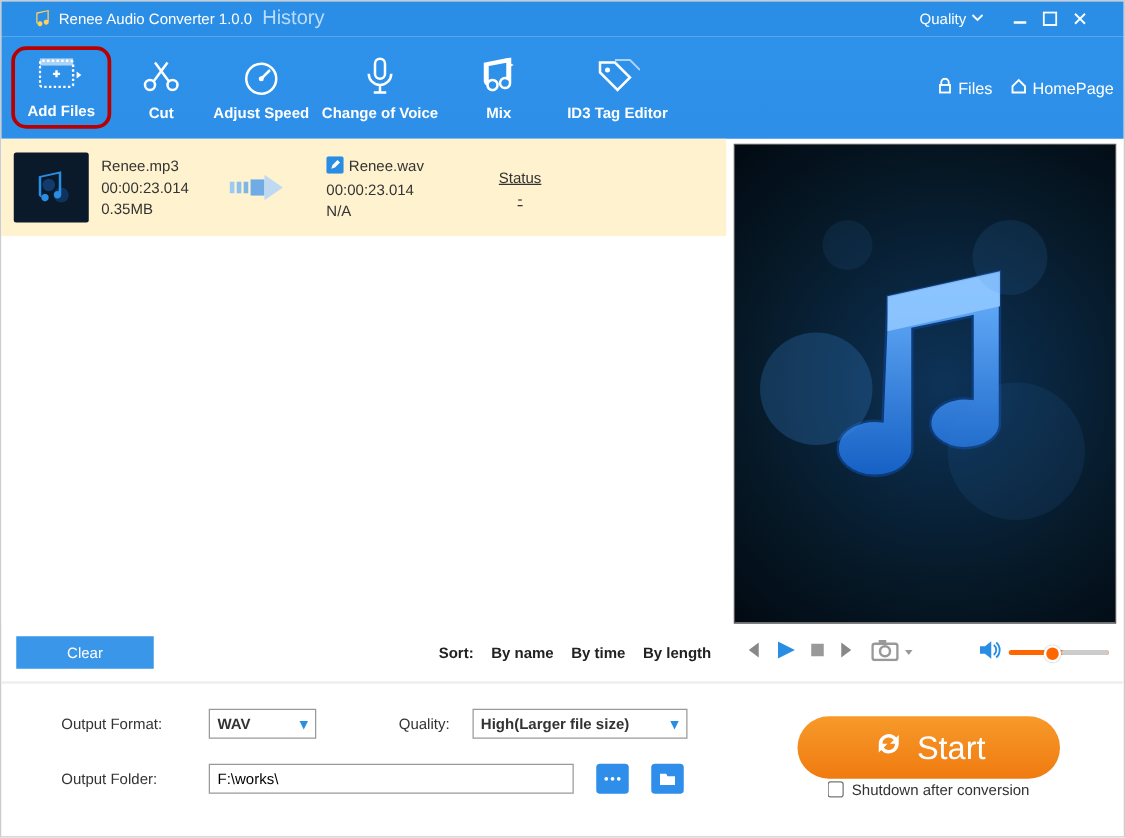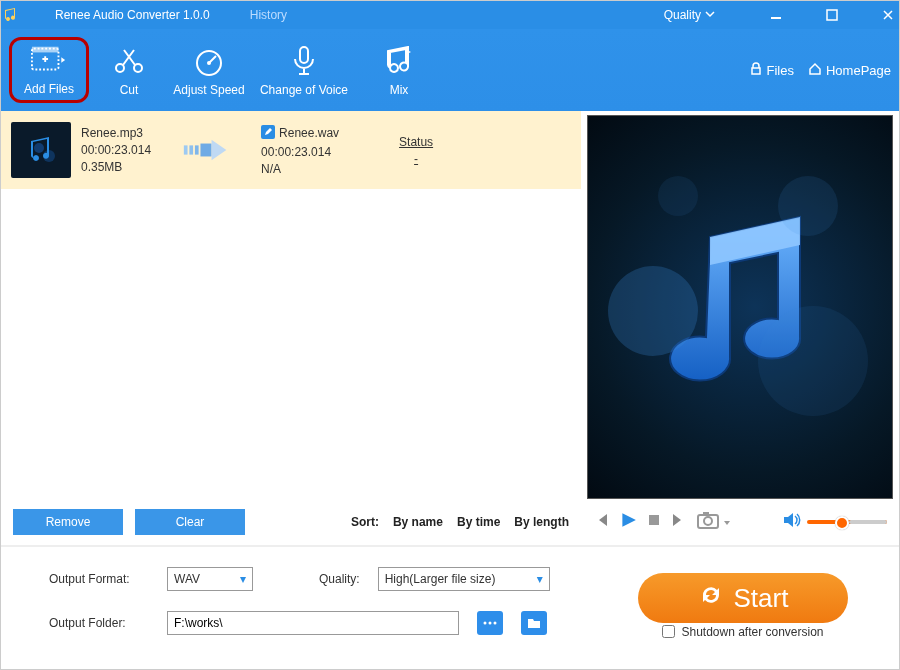--- a/index.html
+++ b/index.html
@@ -1,29 +1,29 @@
 <!DOCTYPE html>
 <html><head>
 <meta charset="utf-8">
 <style>
   * { box-sizing: border-box; margin: 0; padding: 0; font-family: Arial, sans-serif; }
   body { width: 900px; height: 670px; background: #fff; overflow: hidden; position: relative; border: 1px solid #ccc; }
 
   
-  .titlebar { height: 28px; background: linear-gradient(#2a8ee6, #2a8ee6); display: flex; align-items: center; padding: 0 0; color: #fff; font-size: 12px; gap: 32px; }
+  .titlebar { height: 28px; background: linear-gradient(#2a8ee6, #2a8ee6); display: flex; align-items: center; padding: 0 24px; color: #fff; font-size: 12px; }
   .titlebar .logo { width: 16px; height: 16px; margin-right: 6px; }
   .titlebar .title { flex: 0 0 auto; }
-  .titlebar .history { margin-left: 8px; color: #bcdcff; font-size: 12px; font-style: normal; }
+  .titlebar .history { margin-left: 8px; color: #bcdcff; font-size: 16px; font-style: normal; }
   .titlebar .spacer { flex: 1; }
   .titlebar .lang { margin-right: 16px; display: flex; align-items: center; gap: 4px; cursor: pointer; }
   .titlebar .winbtn { width: 22px; height: 18px; display: flex; align-items: center; justify-content: center; cursor: pointer; margin-left: 2px; }
 
   
   .toolbar { height: 82px; background: linear-gradient(#2f92ea, #2d8fe8); display: flex; align-items: center; padding: 0 8px; color: #fff; }
-  .tool { width: 80px; display: flex; flex-direction: column; align-items: center; justify-content: center; font-size: 12px; gap: 4px; cursor: pointer; text-align: center; }
+  .tool { width: 80px; display: flex; flex-direction: column; align-items: center; justify-content: center; font-size: 12px; gap: 4px; cursor: pointer; text-align: center; font-weight: bold; }
   .tool.wide { width: 110px; }
   .tool-icon { width: 36px; height: 36px; display: flex; align-items: center; justify-content: center; }
   .toolbar .right-links { margin-left: auto; display: flex; gap: 14px; align-items: center; font-size: 13px; }
   .right-links .lnk { display: flex; align-items: center; gap: 4px; cursor: pointer; }
 
   .add-files-border { border: 3px solid #b80000; border-radius: 12px; padding: 2px 6px 4px 6px; }
 
   
   .main { display: flex; height: 434px; }
   .file-pane { flex: 1; border-right: 0; display: flex; flex-direction: column; }
@@ -51,21 +51,21 @@
   .slider .rest { position:absolute; right:0; top:0; width:38px; height:4px; background:#ccc; border-radius:2px; }
 
   
   .divider { height: 2px; background:#eee; margin: 0; }
 
   
   .bottom { height: 152px; display:flex; padding: 20px 26px 10px 28px; font-size:12px; color:#333; }
   .settings { flex:1; display:flex; flex-direction:column; gap:20px;margin-left:20px; }
   .setting-row { display:flex; align-items:center; gap:18px; }
   .label { width:100px; }
-  .combo { height:24px; border:1px solid #999; background:#fff; padding:0 6px; display:flex; align-items:center; justify-content:space-between; cursor:pointer; font-size:12px; }
+  .combo { height:24px; border:1px solid #999; background:#fff; padding:0 6px; display:flex; align-items:center; justify-content:space-between; cursor:pointer; font-size:12px;font-weight:bold; }
   .combo .caret { color:#2a8de4; margin-left:6px; }
   .combo.small { width:86px; }
   .combo.med { width:172px; }
   .path-input { width:292px; height:24px; border:1px solid #999; padding:0 6px; font-size:12px; }
   .mini-btn { width:26px; height:24px; background:#2e8eea; border:none; color:#fff; cursor:pointer; display:flex; align-items:center; justify-content:center; border-radius:3px; }
 
   .start-col { width:260px; display:flex; flex-direction:column; align-items:center; padding-top:6px; }
   .start-btn { width:210px; height:50px; border-radius:26px; background:linear-gradient(#f79a2a,#f07a10); color:#fff; font-size:26px; display:flex; align-items:center; justify-content:center; gap:10px; cursor:pointer; border: none; }
   .shutdown { display:flex; align-items:flex-start; gap:6px; font-size:12px; margin-top:2px; }
   .shutdown input { width:13px; height:13px; }
@@ -152,20 +152,30 @@
     <span>Change of Voice</span>
   </div>
   <div class="tool">
     <span class="tool-icon">
       <svg width="34" height="30" viewBox="0 0 34 30">
           <path d="M8 22a4 4 0 1 0 0-.01V6l16-3v14a4 4 0 1 0 2 3V1L6 5v14a4 4 0 0 0 2 3z" fill="none" stroke="#fff" stroke-width="2"></path>
           <path d="M25 4l4 2-4 2" fill="#fff"></path>
         </svg>
     </span>
     <span>Mix</span>
+  </div>
+  <div class="tool wide">
+    <span class="tool-icon">
+      <svg width="36" height="30" viewBox="0 0 36 30">
+          <path d="M4 4l12 0 12 12-10 10L4 12z" fill="none" stroke="#fff" stroke-width="2"></path>
+          <circle cx="10" cy="10" r="2" fill="#fff"></circle>
+          <path d="M16 2l12 0 8 8" fill="none" stroke="#fff" stroke-width="1.5" opacity="0.6"></path>
+        </svg>
+    </span>
+    <span>ID3 Tag Editor</span>
   </div>
   <div class="right-links">
     <span class="lnk">
       <span><svg width="14" height="14" viewBox="0 0 14 14">
             <rect x="3" y="6" width="8" height="6" fill="none" stroke="#fff" stroke-width="1.5"></rect>
             <path d="M4 6V4a3 3 0 0 1 6 0v2" fill="none" stroke="#fff" stroke-width="1.5"></path>
           </svg></span>
       <span>Files</span>
     </span>
     <span class="lnk">
@@ -212,21 +222,20 @@
         <span>00:00:23.014</span>
         <span>N/A</span>
       </div>
       <div class="file-col status-col">
         <span>Status</span>
         <span>-</span>
       </div>
     </div>
     <div class="list-spacer"></div>
     <div class="list-controls">
-      <button class="btn-blue">Remove</button>
       <button class="btn-blue">Clear</button>
       <div class="sort-group">
         <span class="sort-link bold">Sort:</span>
         <span class="sort-link bold">By name</span>
         <span class="sort-link bold">By time</span>
         <span class="sort-link bold">By length</span>
       </div>
     </div>
   </div>
 

